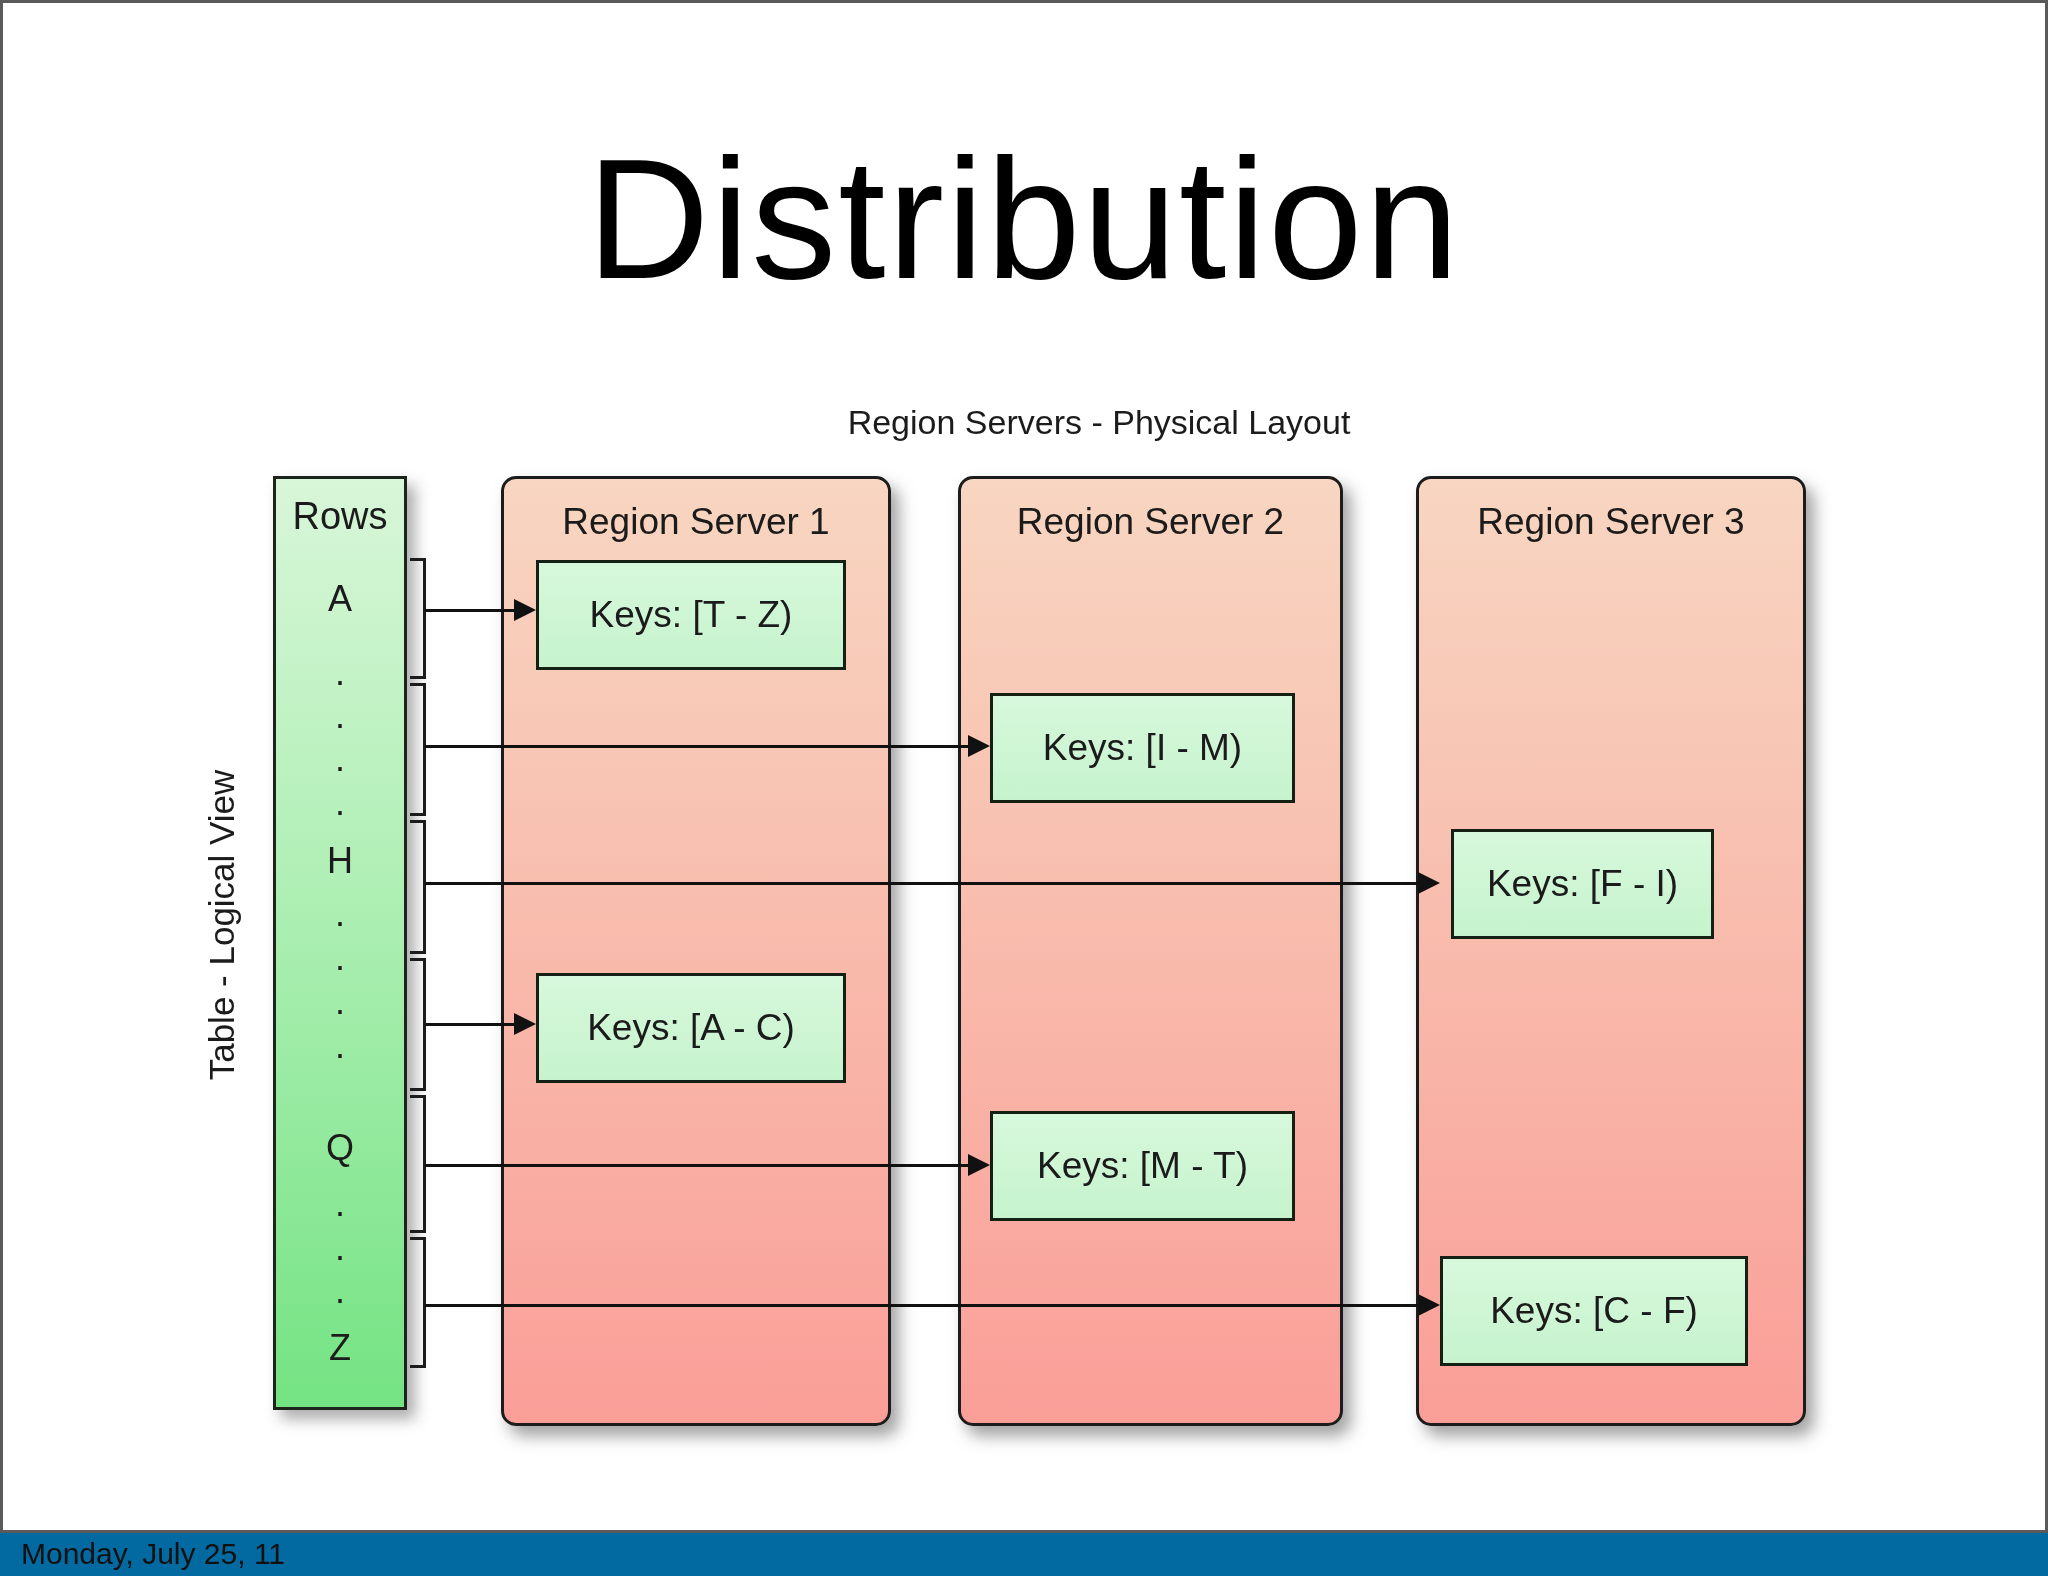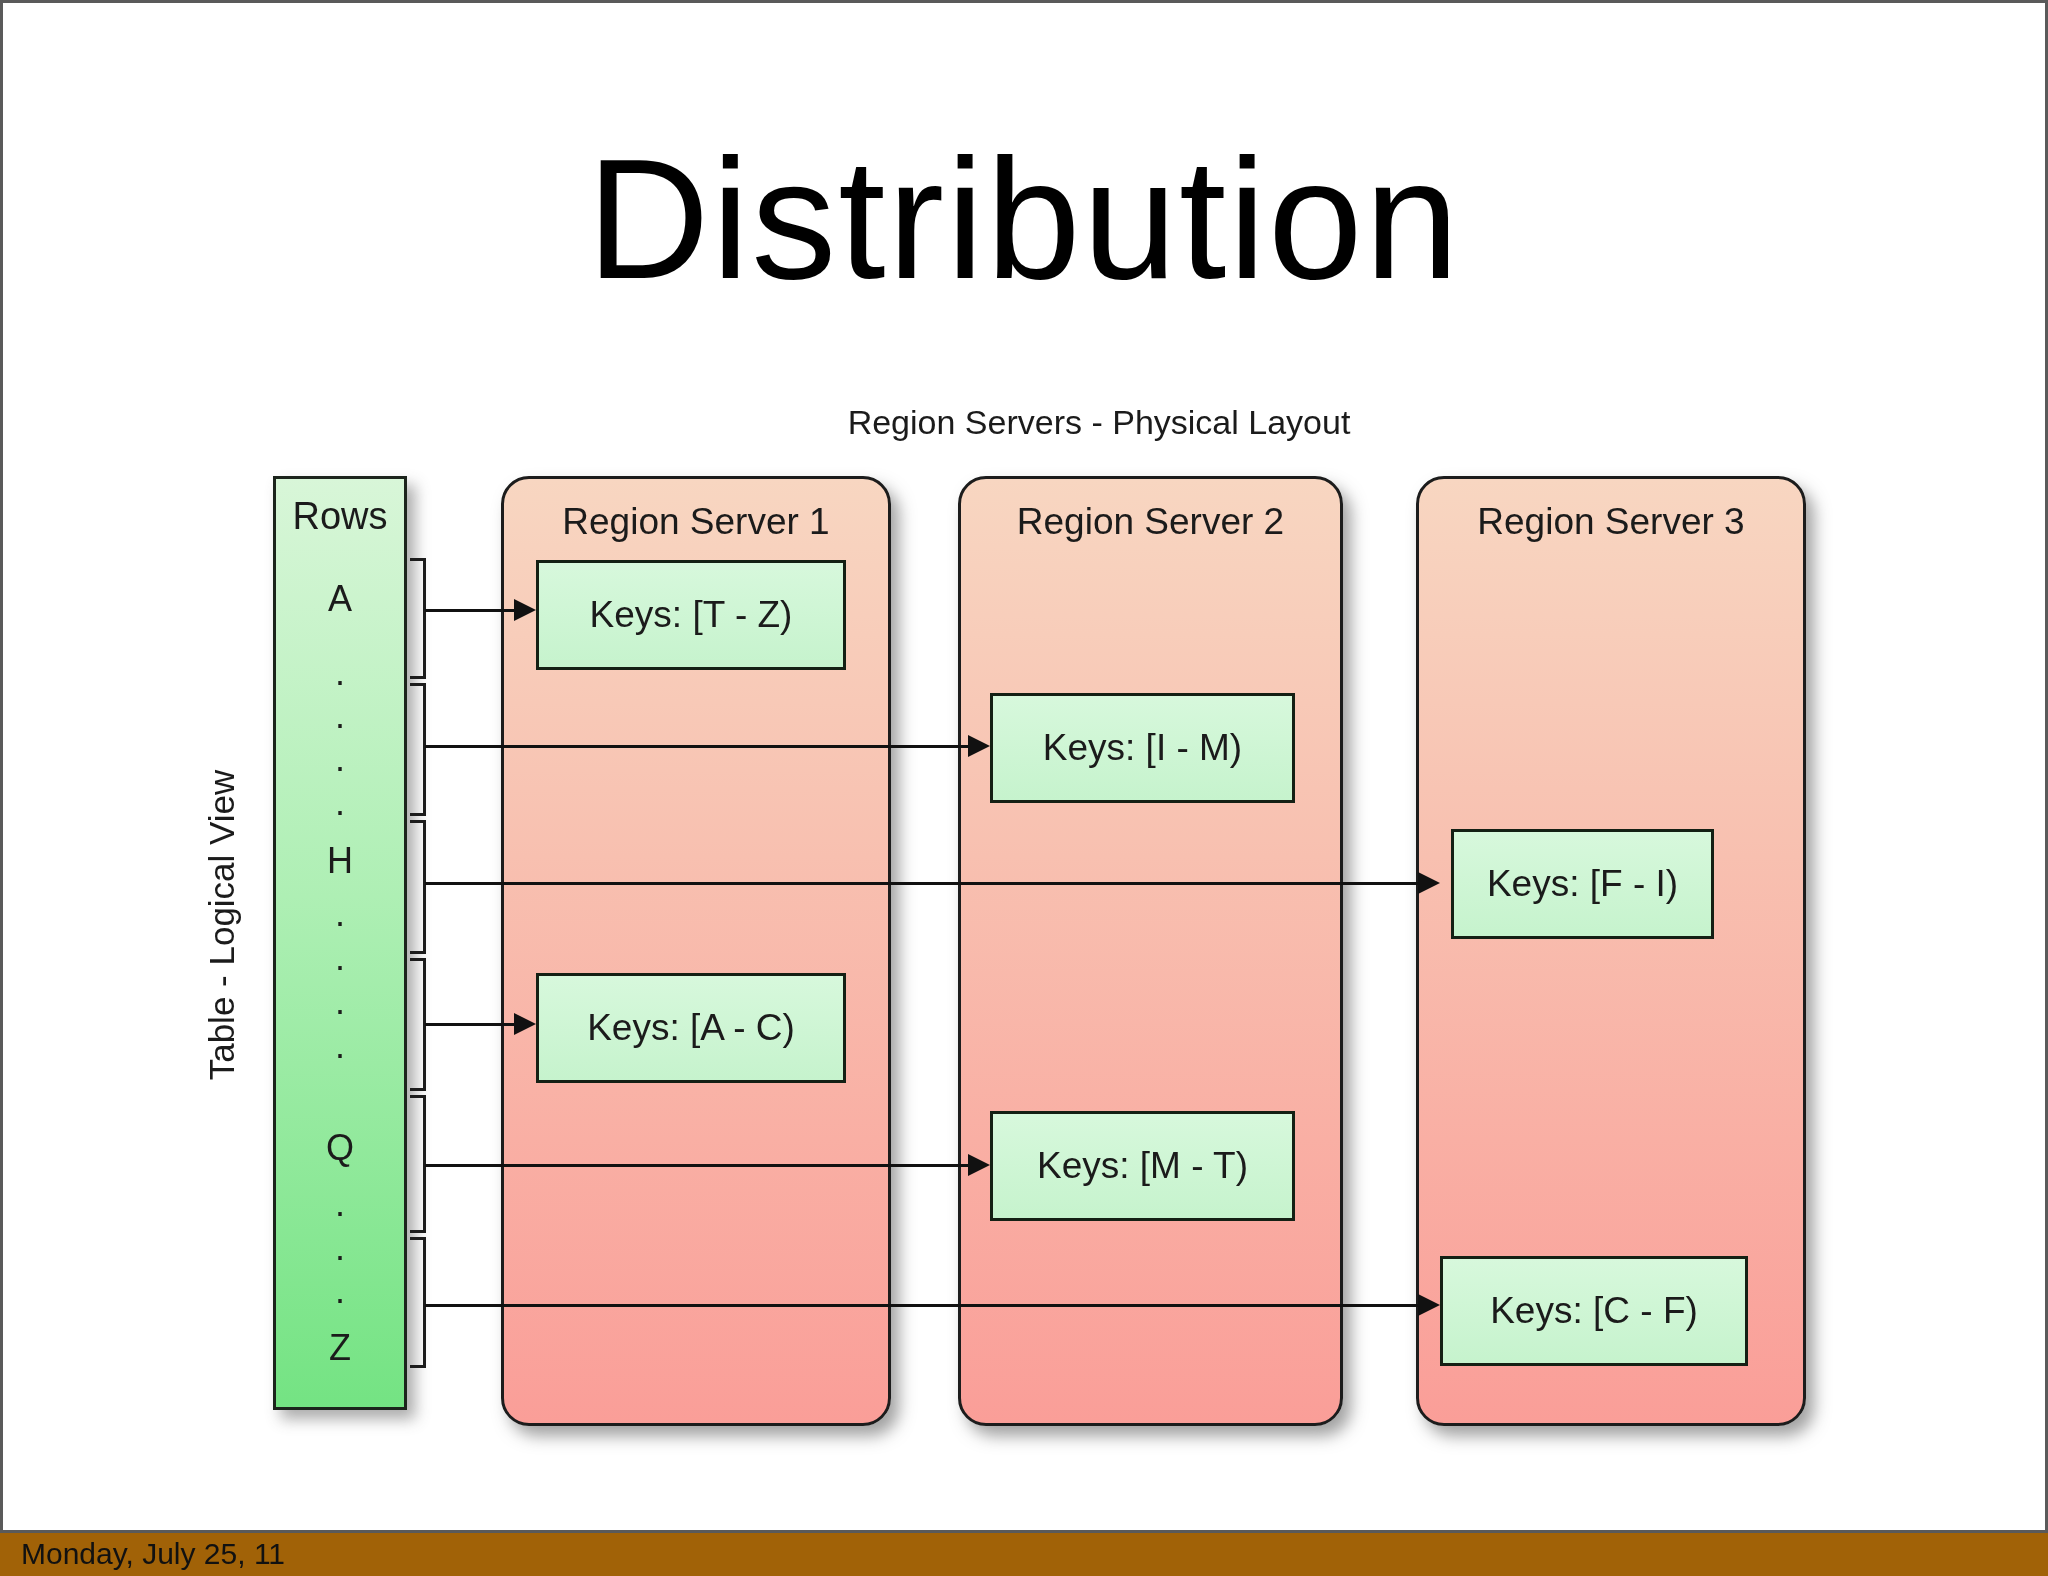--- a/index.html
+++ b/index.html
@@ -1,38 +1,38 @@
 <!DOCTYPE html>
 <html><head>
 <meta charset="utf-8">
 <style>
   html,body{margin:0;padding:0;background:#ffffff;width:2048px;height:1576px;
     font-family:"Liberation Sans", sans-serif;color:#1b1b1b;}
-  #stage{position:relative;width:2048px;height:1576px;overflow:hidden;background:#a16207;}
+  #stage{position:relative;width:2048px;height:1576px;overflow:hidden;background:#0369a1;}
   .slide{position:absolute;left:0;top:0;width:2048px;height:1533px;
     border:3px solid #5a5a5a;box-sizing:border-box;background:#ffffff;}
   .title{position:absolute;left:0;top:118px;width:100%;text-align:center;
     font-size:170px;font-weight:400;letter-spacing:2px;color:#000;}
   .diagram-header{position:absolute;left:1056px;top:400px;transform:translateX(-50%);
     font-size:34px;color:#1b1b1b;white-space:nowrap;margin-left:40px;}
   
   .rows-col{position:absolute;left:270px;top:473px;width:134px;height:934px;
     border:3px solid #1c241c;box-sizing:border-box;
     background:linear-gradient(180deg,#d8f6d8 0%,#aeefb4 45%,#74e383 100%);
     box-shadow:8px 9px 14px rgba(70,70,70,.45);z-index:2;}
   .rows-header{position:absolute;left:0;top:16px;width:100%;text-align:center;
     font-size:38px;}
   .row-item{position:absolute;left:0;width:100%;text-align:center;
     font-size:36px;line-height:46px;}
   .side-label{position:absolute;left:219px;top:922px;
     transform:translate(-50%,-50%) rotate(-90deg);font-size:35px;white-space:nowrap;
     color:#1b1b1b;}
   
   .server{position:absolute;top:473px;height:950px;border:3px solid #1c1c1c;
-    border-radius:28px;box-sizing:border-box;
+    border-radius:15px;box-sizing:border-box;
     background:linear-gradient(180deg,#f8d6c1 0%,#f8c0b0 40%,#fa9e98 100%);
     box-shadow:8px 10px 16px rgba(70,70,70,.5);z-index:1;}
   .server-title{position:absolute;left:0;top:22px;width:100%;text-align:center;
     font-size:37px;}
   .keys-box{position:absolute;height:110px;border:3px solid #142014;box-sizing:border-box;
     background:linear-gradient(180deg,#d7f8dc 0%,#c6f3cd 100%);z-index:3;
     display:flex;align-items:center;justify-content:center;font-size:37px;}
   
   .bracket{position:absolute;left:407px;width:16px;box-sizing:border-box;
     border:3px solid #1c1c1c;border-left:none;z-index:2;}

